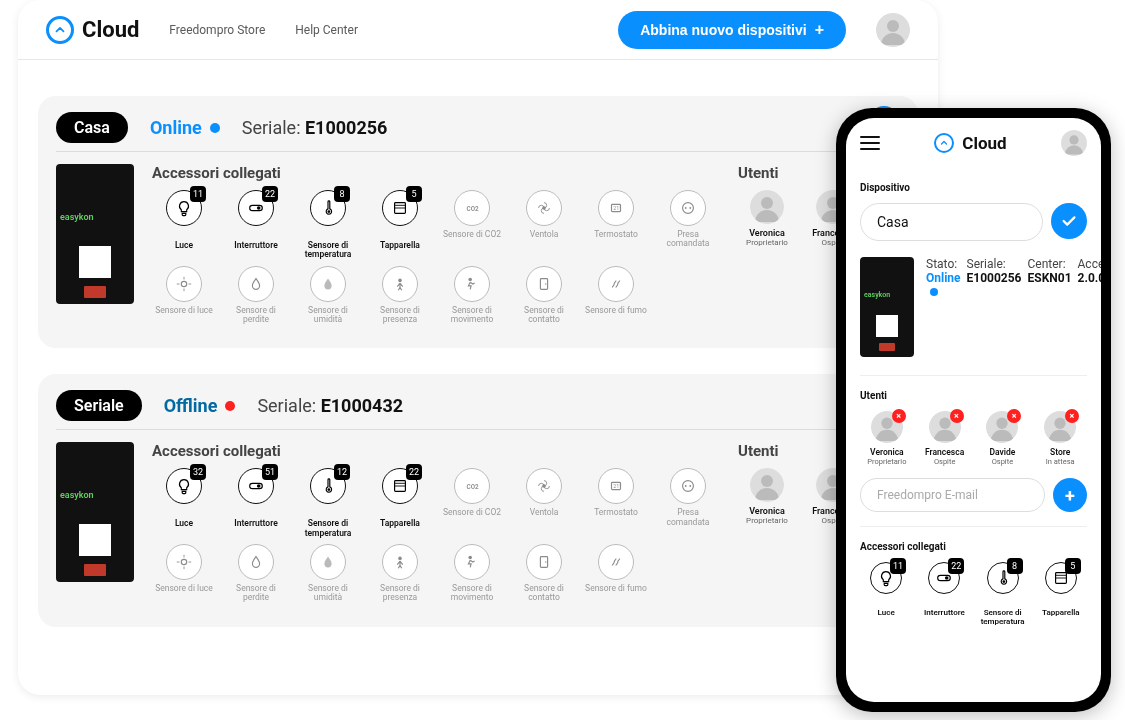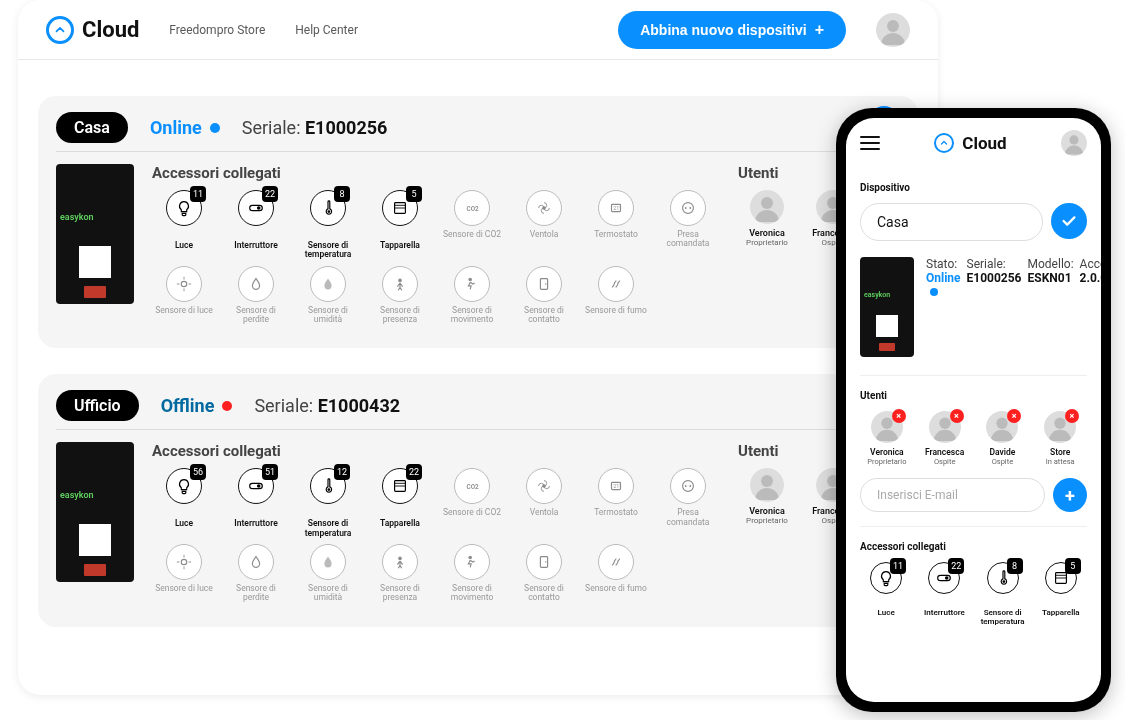--- a/index.html
+++ b/index.html
@@ -654,21 +654,21 @@
     <div class="user-name">Davide</div>
     <div class="user-role">Ospite</div>
   </div>
               </div>
         </div>
       </div>
     </div>
 
     <div class="device-card">
       <div class="dc-head">
-        <span class="pill">Ufficio</span>
+        <span class="pill">Seriale</span>
         <span class="status offline">
           Offline <span class="dot offline"></span>
         </span>
         <span class="serial-line">
           Seriale: <b>E1000432</b>
         </span>
 
       </div>
       <div class="dc-body">
         <div class="device-img">
@@ -677,21 +677,21 @@
           <div class="sd"></div>
         </div>
         <div class="dc-main">
           <div class="section-title">Accessori collegati</div>
           <div class="acc-row">
                 <div class="acc-item active">
     <div class="acc-icon-wrap">
                     <svg viewBox="0 0 20 20" width="18" height="18">
                       <use href="#i-bulb"></use>
                     </svg>
-                    <span class="acc-badge">56</span>
+                    <span class="acc-badge">32</span>
                   </div>
     <div class="acc-label">Luce</div>
   </div>
                 <div class="acc-item active">
     <div class="acc-icon-wrap">
                     <svg viewBox="0 0 20 20" width="18" height="18">
                       <use href="#i-switch"></use>
                     </svg>
                     <span class="acc-badge">51</span>
                   </div>
@@ -888,21 +888,21 @@
           <div>
             <span class="lbl">Stato:</span>
             <span class="val online">Online</span>
             <span class="dot online"></span>
           </div>
           <div>
             <span class="lbl">Seriale:</span>
             <span class="val">E1000256</span>
           </div>
           <div>
-            <span class="lbl">Modello:</span>
+            <span class="lbl">Center:</span>
             <span class="val">ESKN01</span>
           </div>
           <div>
             <span class="lbl">Accessori:</span>
             <span class="val">2.0.0</span>
           </div>
           <div>
             <span class="lbl">Proprietario:</span>
             <span class="val">Davide</span>
           </div>
@@ -942,21 +942,21 @@
     <div class="p-user">
       <div class="avatar"><svg viewBox="0 0 34 34">
                   <use href="#i-avatar"></use>
                 </svg></div>
       <div class="remove">×</div>
       <div class="p-user-name">Store</div>
       <div class="p-user-role">In attesa</div>
     </div>
   </div>
         <div class="email-row">
-          <div class="email-input">Inserisci E-mail</div>
+          <div class="email-input">Freedompro E-mail</div>
           <div class="add-btn">
             <span>+</span>
           </div>
         </div>
       </div>
 
       <div class="p-acc">
         <div class="p-section-title">Accessori collegati</div>
         <div class="p-acc-row" id="phone-acc">
     <div class="acc-item active">

